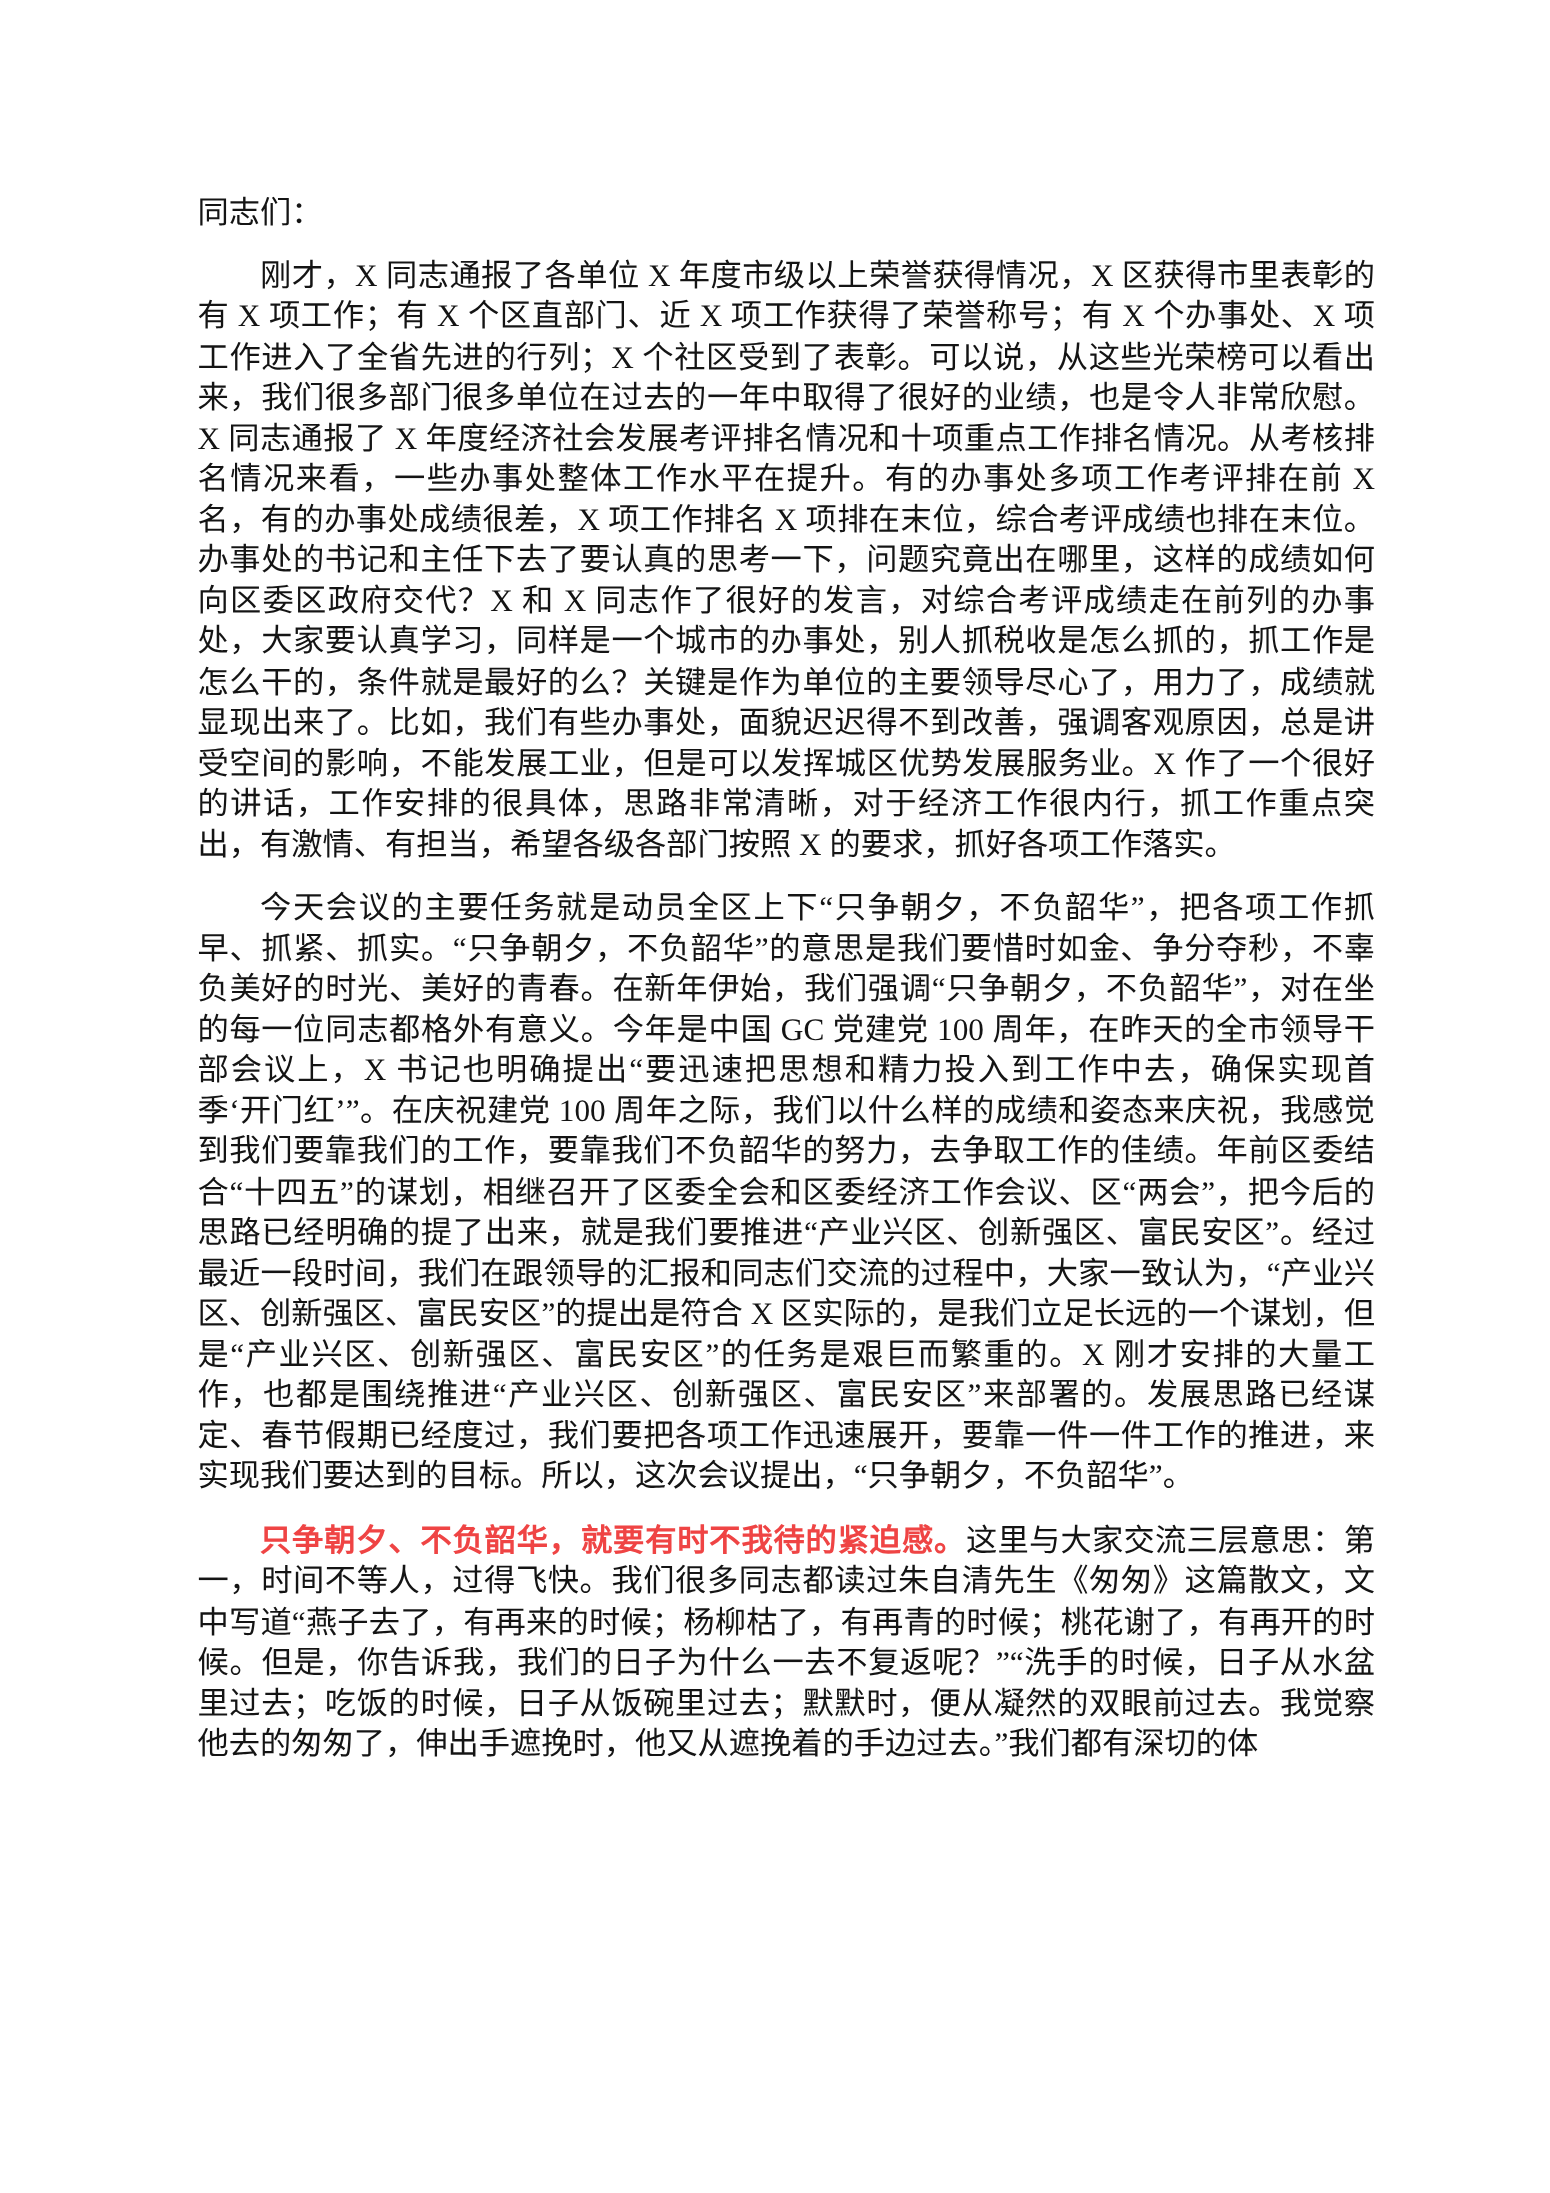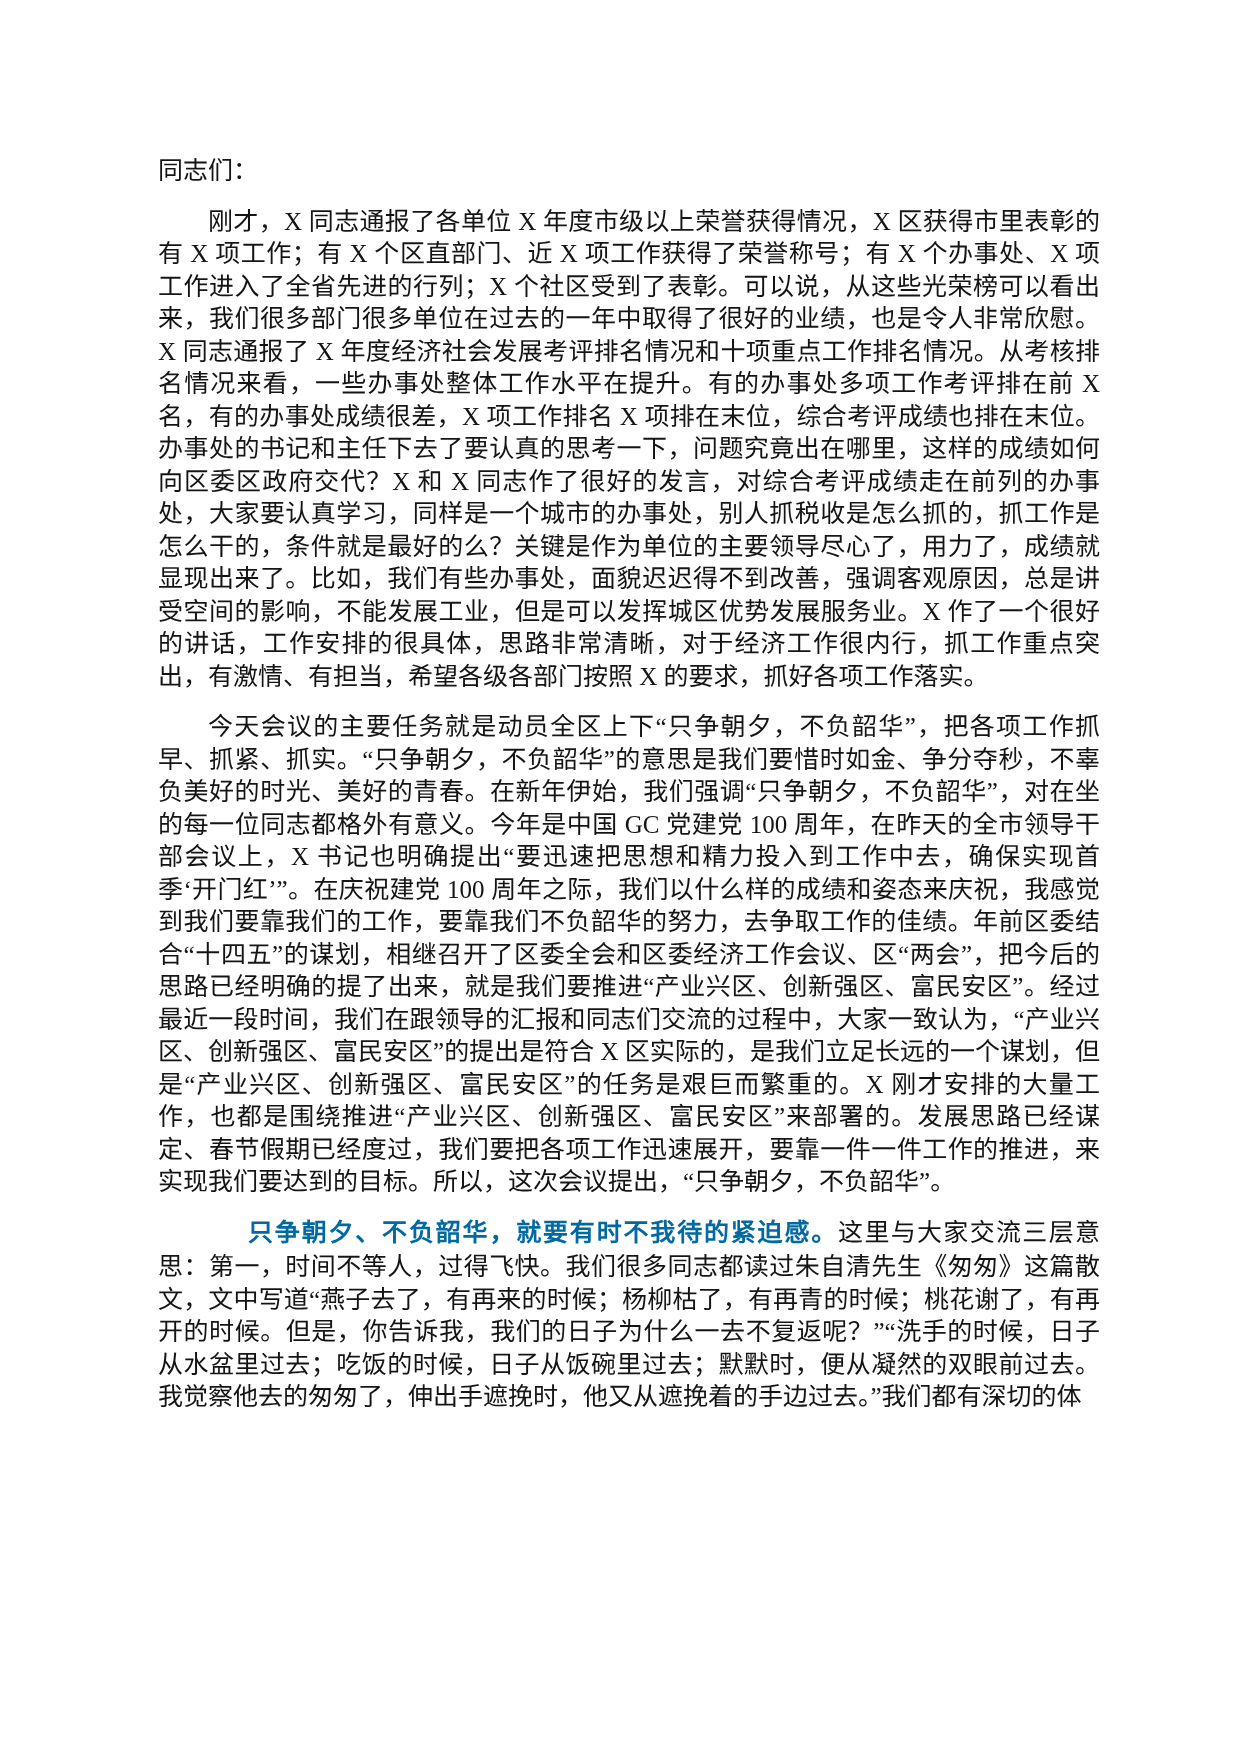--- a/index.html
+++ b/index.html
@@ -31,24 +31,23 @@
   }
   .content p {
     margin: 0 0 18px 0;
     text-indent: 2em;
   }
   .content p.salutation {
     text-indent: 0;
   }
   .lead-bold {
     font-weight: 700;
-    font-family: Liberation Mono, monospace;
-    color: #0369a1;
+    font-family: Liberation Sans, sans-serif;
+    color: #ef4444;
     letter-spacing: 0.5px;
-    margin-left: 40px;
   }
 </style>
 </head>
 <body>
 
 <div class="page">
   <div class="content">
     <p class="salutation">同志们：</p>
     <p class="para">刚才，X 同志通报了各单位 X 年度市级以上荣誉获得情况，X 区获得市里表彰的有 X 项工作；有 X 个区直部门、近 X 项工作获得了荣誉称号；有 X 个办事处、X 项工作进入了全省先进的行列；X 个社区受到了表彰。可以说，从这些光荣榜可以看出来，我们很多部门很多单位在过去的一年中取得了很好的业绩，也是令人非常欣慰。X 同志通报了 X 年度经济社会发展考评排名情况和十项重点工作排名情况。从考核排名情况来看，一些办事处整体工作水平在提升。有的办事处多项工作考评排在前 X 名，有的办事处成绩很差，X 项工作排名 X 项排在末位，综合考评成绩也排在末位。办事处的书记和主任下去了要认真的思考一下，问题究竟出在哪里，这样的成绩如何向区委区政府交代？X 和 X 同志作了很好的发言，对综合考评成绩走在前列的办事处，大家要认真学习，同样是一个城市的办事处，别人抓税收是怎么抓的，抓工作是怎么干的，条件就是最好的么？关键是作为单位的主要领导尽心了，用力了，成绩就显现出来了。比如，我们有些办事处，面貌迟迟得不到改善，强调客观原因，总是讲受空间的影响，不能发展工业，但是可以发挥城区优势发展服务业。X 作了一个很好的讲话，工作安排的很具体，思路非常清晰，对于经济工作很内行，抓工作重点突出，有激情、有担当，希望各级各部门按照 X 的要求，抓好各项工作落实。</p>
     <p class="para">今天会议的主要任务就是动员全区上下“只争朝夕，不负韶华”，把各项工作抓早、抓紧、抓实。“只争朝夕，不负韶华”的意思是我们要惜时如金、争分夺秒，不辜负美好的时光、美好的青春。在新年伊始，我们强调“只争朝夕，不负韶华”，对在坐的每一位同志都格外有意义。今年是中国 GC 党建党 100 周年，在昨天的全市领导干部会议上，X 书记也明确提出“要迅速把思想和精力投入到工作中去，确保实现首季‘开门红’”。在庆祝建党 100 周年之际，我们以什么样的成绩和姿态来庆祝，我感觉到我们要靠我们的工作，要靠我们不负韶华的努力，去争取工作的佳绩。年前区委结合“十四五”的谋划，相继召开了区委全会和区委经济工作会议、区“两会”，把今后的思路已经明确的提了出来，就是我们要推进“产业兴区、创新强区、富民安区”。经过最近一段时间，我们在跟领导的汇报和同志们交流的过程中，大家一致认为，“产业兴区、创新强区、富民安区”的提出是符合 X 区实际的，是我们立足长远的一个谋划，但是“产业兴区、创新强区、富民安区”的任务是艰巨而繁重的。X 刚才安排的大量工作，也都是围绕推进“产业兴区、创新强区、富民安区”来部署的。发展思路已经谋定、春节假期已经度过，我们要把各项工作迅速展开，要靠一件一件工作的推进，来实现我们要达到的目标。所以，这次会议提出，“只争朝夕，不负韶华”。</p>

